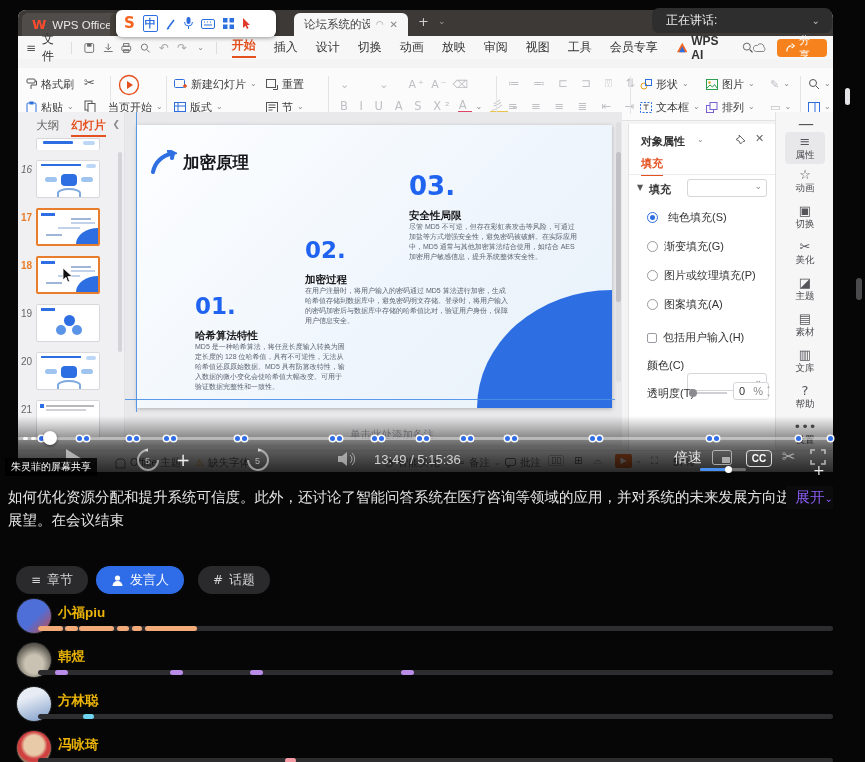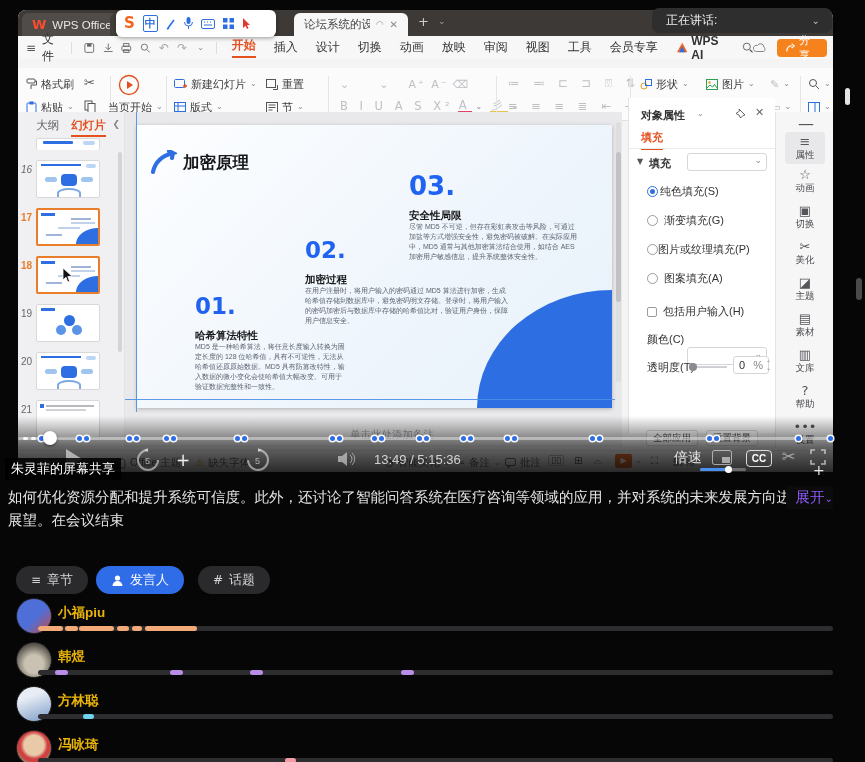--- a/index.html
+++ b/index.html
@@ -35,21 +35,21 @@
   
   .slidearea{position:absolute;left:107px;top:102px;width:497px;height:335px;background:#e9e9eb}
   .slide{position:absolute;left:12px;top:13px;width:475px;height:283px;
          background:linear-gradient(135deg,#fdfeff 0%,#eef5fc 60%,#e8f1fb 100%);
          box-shadow:0 1px 4px rgba(0,0,0,.25);overflow:hidden}
   .snum{position:absolute;font-weight:bold;color:#1f63f0;font-family:"DejaVu Sans",sans-serif}
   .shead{position:absolute;font-weight:bold;color:#17181a;font-size:10.5px}
   .sbody{position:absolute;font-size:7px;line-height:10px;color:#5d6470}
   .guide{position:absolute;background:#4a8fe8;opacity:.9}
   
-  .props{position:absolute;left:610px;top:88px;width:147px;height:335px;background:#fff;border-left:1px solid #e3e3e6;font-size:11px;color:#333}
+  .props{position:absolute;left:610px;top:114px;width:147px;height:335px;background:#fff;border-left:1px solid #e3e3e6;font-size:11px;color:#333}
   .radio{width:11px;height:11px;border:1px solid #9a9aa0;border-radius:50%;display:inline-block;position:relative;flex:none}
   .radio.on{border:1px solid #2e6fe0}
   .radio.on::after{content:"";position:absolute;left:2px;top:2px;width:5px;height:5px;border-radius:50%;background:#2e6fe0}
   .ddl{height:18px;border:1px solid #d6d6da;border-radius:3px;background:#fff;position:relative}
   .ddl::after{content:"⌄";position:absolute;right:4px;top:1px;font-size:9px;color:#888}
   
   .rail{position:absolute;left:757px;top:102px;width:58px;height:335px;background:#f6f6f7;border-left:1px solid #e3e3e6}
   .rail-item{position:absolute;left:9px;width:40px;text-align:center;color:#4a4a4e;font-size:9.5px;line-height:12px}
   .rail-item .ri{font-size:13px;display:block;margin-bottom:1px;color:#55555a}
   .rail-item.active{background:#e8e8ea;border-radius:4px;padding:3px 0}
@@ -427,29 +427,29 @@
       <svg class="abs" style="left:106px;top:10px" width="11" height="11" viewBox="0 0 11 11">
           <path d="M4 1l6 6-2 .5L5.5 10 4 7 1 5.5 4.5 3z" stroke="#666" fill="none"></path>
         </svg>
       <span class="abs ic" style="left:126px;top:9px;color:#666;font-size:11px">✕</span>
       <div class="abs" style="left:12px;top:32px;color:#e4501e;font-weight:bold;border-bottom:2px solid #e4501e;padding-bottom:3px">填充</div>
       <div class="abs" style="left:0;top:50px;width:100%;height:1px;background:#ececef"></div>
       <span class="abs ic" style="left:8px;top:60px;font-size:8px;color:#555">▼</span>
       <div class="abs" style="left:20px;top:58px;font-weight:bold">填充</div>
       <div class="ddl abs" style="left:58px;top:55px;width:80px"></div>
       <div id="fill-options">
-          <div class="abs" style="left: 18px; top: 86px; display: flex; align-items: center; gap: 2px;">
+          <div class="abs" style="left: 18px; top: 86px; display: flex; align-items: center; gap: 10px;">
             <span class="radio on"></span>
             <span>纯色填充(S)</span>
           </div>
           <div class="abs" style="left: 18px; top: 115px; display: flex; align-items: center; gap: 6px;">
             <span class="radio"></span>
             <span>渐变填充(G)</span>
           </div>
-          <div class="abs" style="left: 18px; top: 144px; display: flex; align-items: center; ">
+          <div class="abs" style="left: 18px; top: 144px; display: flex; align-items: center; gap: 6px;">
             <span class="radio"></span>
             <span>图片或纹理填充(P)</span>
           </div>
           <div class="abs" style="left: 18px; top: 173px; display: flex; align-items: center; gap: 6px;">
             <span class="radio"></span>
             <span>图案填充(A)</span>
           </div>
         </div>
       <div class="abs" style="left:18px;top:206px;display:flex;align-items:center;gap:6px">
         <span style="width:10px;height:10px;border:1px solid #9a9aa0;border-radius:2px;flex:none"></span>
@@ -579,21 +579,21 @@
       <path d="M12 2 A10 10 0 1 1 2 12" stroke="rgba(255,255,255,.5)" stroke-width="2" fill="none"></path>
       <path d="M12 0v4l4-2z" fill="rgba(255,255,255,.5)"></path>
       <text x="9" y="16" fill="rgba(255,255,255,.55)" font-size="9">5</text>
     </svg>
   <svg class="pctrl" style="left:338px;top:451px" width="18" height="16" viewBox="0 0 18 16">
       <path d="M0 5h4l5-4v14l-5-4H0z" fill="rgba(255,255,255,.5)"></path>
       <path d="M12 4a5 5 0 0 1 0 8M14 2a8 8 0 0 1 0 12" stroke="rgba(255,255,255,.5)" fill="none"></path>
     </svg>
   <span class="pctrl" style="left:374px;top:452px;font-size:13px">13:49 / 5:15:36</span>
 
-  <span class="abs" style="left:5px;top:458px;background:rgba(0,0,0,.85);color:#fff;font-size:13px;padding:2px 6px;z-index:7">朱灵菲的屏幕共享</span>
+  <span class="abs" style="left:5px;top:458px;background:rgba(0,0,0,.85);color:#fff;font-size:10px;padding:2px 6px;z-index:7">朱灵菲的屏幕共享</span>
 
   <span class="pctrl" style="left:674px;top:449px;font-size:14px;color:rgba(255,255,255,.85)">倍速</span>
   <svg class="pctrl" style="left:712px;top:450px" width="20" height="15" viewBox="0 0 20 15">
       <rect x="0.5" y="0.5" width="19" height="14" rx="2" stroke="rgba(255,255,255,.55)" fill="none"></rect>
       <rect x="10" y="7" width="8" height="6" fill="rgba(255,255,255,.55)"></rect>
     </svg>
   <div class="pctrl" style="left:700px;top:468px;width:46px;height:3px;background:rgba(255,255,255,.3);border-radius:2px">
     <span style="position:absolute;left:0;top:0;width:28px;height:3px;background:#4a90f0;border-radius:2px"></span>
     <span style="position:absolute;left:25px;top:-2px;width:7px;height:7px;border-radius:50%;background:#fff"></span>
   </div>

